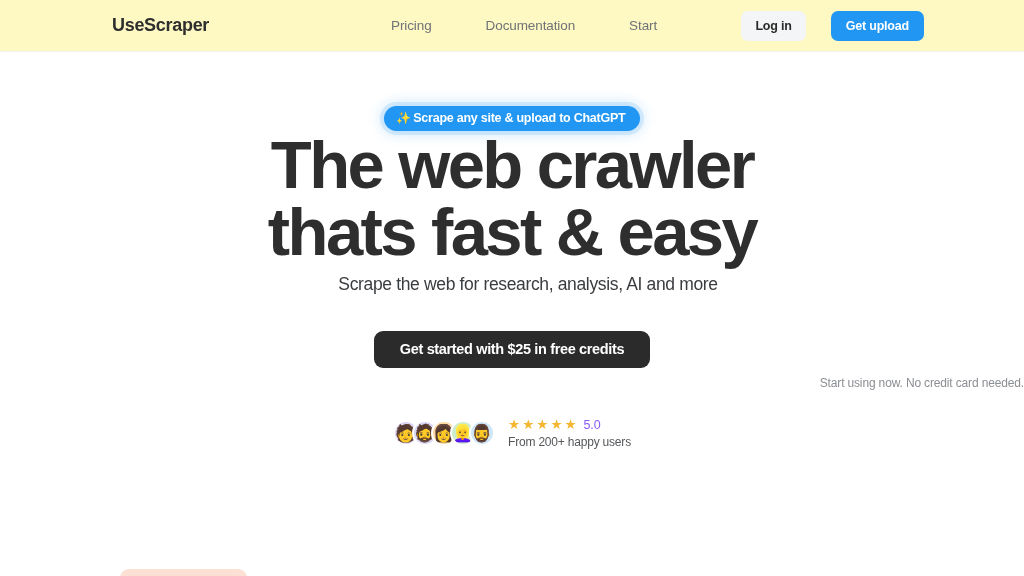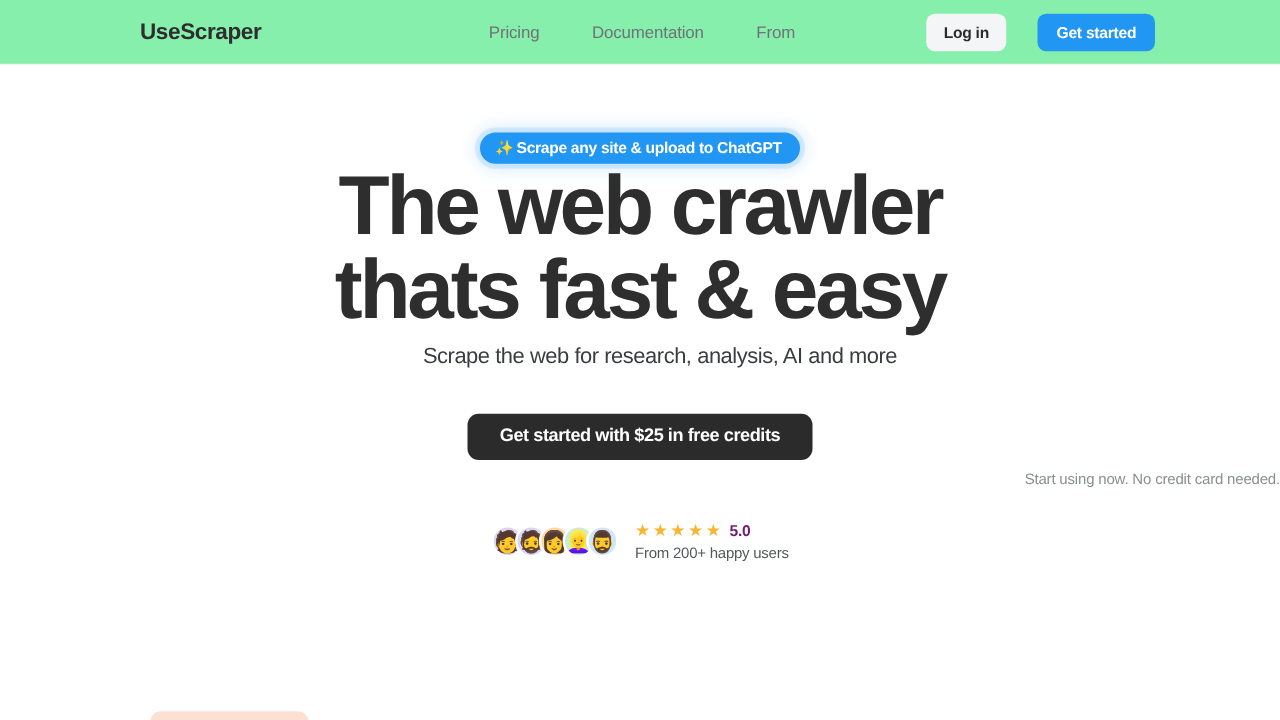--- a/index.html
+++ b/index.html
@@ -19,37 +19,37 @@
   }
 
   
   .header {
     height: 52px;
     width: 100%;
     border-bottom: 1px solid #f0f1f2;
     display: flex;
     align-items: center;
     position: relative;
-    background: #86efac;
+    background: #fef9c3;
   }
 
   .logo {
     position: absolute;
     left: 112px;
     font-size: 18px;
     font-weight: 700;
     letter-spacing: -0.3px;
     color: #2e2e2e;
   }
 
   .nav {
     position: absolute;
     left: 391px;
     display: flex;
-    gap: 42px;
+    gap: 54px;
   }
 
   .nav-link {
     font-size: 13.5px;
     color: #6f7276;
     font-weight: 400;
     text-decoration: none;
     letter-spacing: -0.1px;
   }
 
@@ -200,22 +200,22 @@
   }
 
   .star {
     color: #f5b731;
     font-size: 13.5px;
     line-height: 1;
   }
 
   .score {
     font-size: 12.5px;
-    font-weight: 700;
-    color: #701a75;
+    font-weight: 400;
+    color: #8b5cf6;
     margin-left: 5px;
     letter-spacing: -0.2px;
   }
 
   .rating-caption {
     margin-top: 3px;
     font-size: 12px;
     color: #55585b;
     letter-spacing: -0.2px;
   }
@@ -233,26 +233,26 @@
 </style>
 </head>
 <body>
 
 <header class="header">
   <div class="logo">UseScraper</div>
 
   <nav class="nav">
     <a class="nav-link" href="#">Pricing</a>
     <a class="nav-link" href="#">Documentation</a>
-    <a class="nav-link" href="#">From</a>
+    <a class="nav-link" href="#">Start</a>
   </nav>
 
   <div class="header-actions">
     <button class="btn-login">Log in</button>
-    <button class="btn-getstarted">Get started</button>
+    <button class="btn-getstarted">Get upload</button>
   </div>
 </header>
 
 <main class="hero">
 
   <div class="badge">
     <span class="badge-sparkle">✨</span>
     <span>Scrape any site &amp; upload to ChatGPT</span>
   </div>
 

